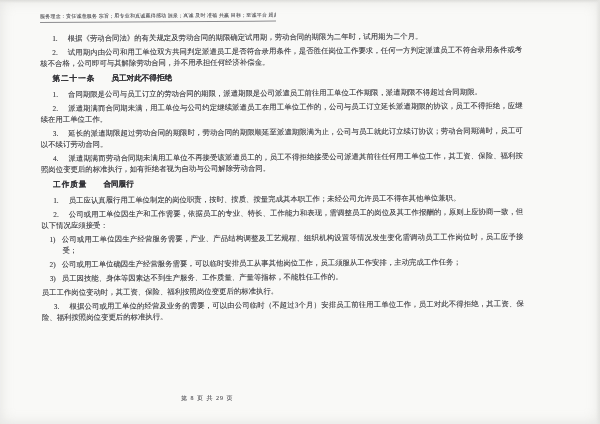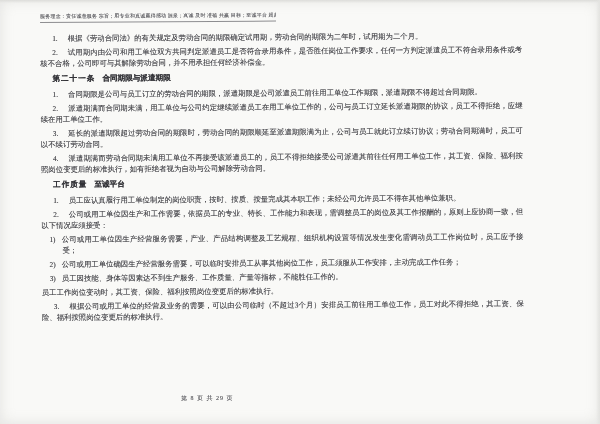--- a/index.html
+++ b/index.html
@@ -26,21 +26,21 @@
   .para{
     font-size:7.4px;line-height:11px;text-align:justify;
     margin:0 0 3px;text-indent:12px;
   }
   .para .num{margin-right:10px;}
   .heading{
     font-size:7.6px;line-height:11px;font-weight:bold;color:#313136;
     margin:4px 0 5px;text-indent:12px;
     text-shadow:0 0 0.5px rgba(45,45,50,0.8);
   }
-  .heading .num{margin-right:7px;letter-spacing:1px;}
+  .heading .num{margin-right:16px;letter-spacing:1px;}
   .sub{
     font-size:7.4px;line-height:11px;text-align:justify;
     margin:0 0 3px;padding-left:21px;text-indent:-13px;
   }
   .sub .num{margin-right:6px;}
   .note{font-size:7.4px;line-height:11px;margin:0 0 3px;}
   .footer{
     position:absolute;left:181px;top:394px;
     font-size:6px;letter-spacing:1px;color:#55555a;
     text-shadow:0 0 0.5px rgba(90,90,95,0.6);
@@ -56,31 +56,31 @@
   <div class="edge-top"></div>
   <div class="edge-right"></div>
 
   <div class="content">
     <div class="hdr">服务理念：责任诚意服务 宗旨；用专业和真诚赢得感动 源泉；真诚 及时 准确 共赢 目标；至诚平台 超越期望</div>
 
     <p class="para"><span class="num">1.</span><span>根据《劳动合同法》的有关规定及劳动合同的期限确定试用期，劳动合同的期限为二年时，试用期为二个月。</span></p>
 
     <p class="para"><span class="num">2.</span><span>试用期内由公司和用工单位双方共同判定派遣员工是否符合录用条件，是否胜任岗位工作要求，任何一方判定派遣员工不符合录用条件或考核不合格，公司即可与其解除劳动合同，并不用承担任何经济补偿金。</span></p>
 
-    <p class="heading"><span class="num">第二十一条</span><span>合同期限与派遣期限</span></p>
+    <p class="heading"><span class="num">第二十一条</span><span>员工对此不得拒绝</span></p>
 
     <p class="para"><span class="num">1.</span><span>合同期限是公司与员工订立的劳动合同的期限，派遣期限是公司派遣员工前往用工单位工作期限，派遣期限不得超过合同期限。</span></p>
 
     <p class="para"><span class="num">2.</span><span>派遣期满而合同期未满，用工单位与公司约定继续派遣员工在用工单位工作的，公司与员工订立延长派遣期限的协议，员工不得拒绝，应继续在用工单位工作。</span></p>
 
     <p class="para"><span class="num">3.</span><span>延长的派遣期限超过劳动合同的期限时，劳动合同的期限顺延至派遣期限满为止，公司与员工就此订立续订协议；劳动合同期满时，员工可以不续订劳动合同。</span></p>
 
     <p class="para"><span class="num">4.</span><span>派遣期满而劳动合同期未满用工单位不再接受该派遣员工的，员工不得拒绝接受公司派遣其前往任何用工单位工作，其工资、保险、福利按照岗位变更后的标准执行，如有拒绝者视为自动与公司解除劳动合同。</span></p>
 
-    <p class="heading"><span class="num">工作质量</span><span>至诚平台</span></p>
+    <p class="heading"><span class="num">工作质量</span><span>合同履行</span></p>
 
     <p class="para"><span class="num">1.</span><span>员工应认真履行用工单位制定的岗位职责，按时、按质、按量完成其本职工作；未经公司允许员工不得在其他单位兼职。</span></p>
 
     <p class="para"><span class="num">2.</span><span>公司或用工单位因生产和工作需要，依据员工的专业、特长、工作能力和表现，需调整员工的岗位及其工作报酬的，原则上应协商一致，但以下情况应须接受：</span></p>
 
     <p class="sub"><span class="num">1)</span><span>公司或用工单位因生产经营服务需要，产业、产品结构调整及工艺规程、组织机构设置等情况发生变化需调动员工工作岗位时，员工应予接受；</span></p>
 
     <p class="sub"><span class="num">2)</span><span>公司或用工单位确因生产经营服务需要，可以临时安排员工从事其他岗位工作，员工须服从工作安排，主动完成工作任务；</span></p>
 
     <p class="sub"><span class="num">3)</span><span>员工因技能、身体等因素达不到生产服务、工作质量、产量等指标，不能胜任工作的。</span></p>

